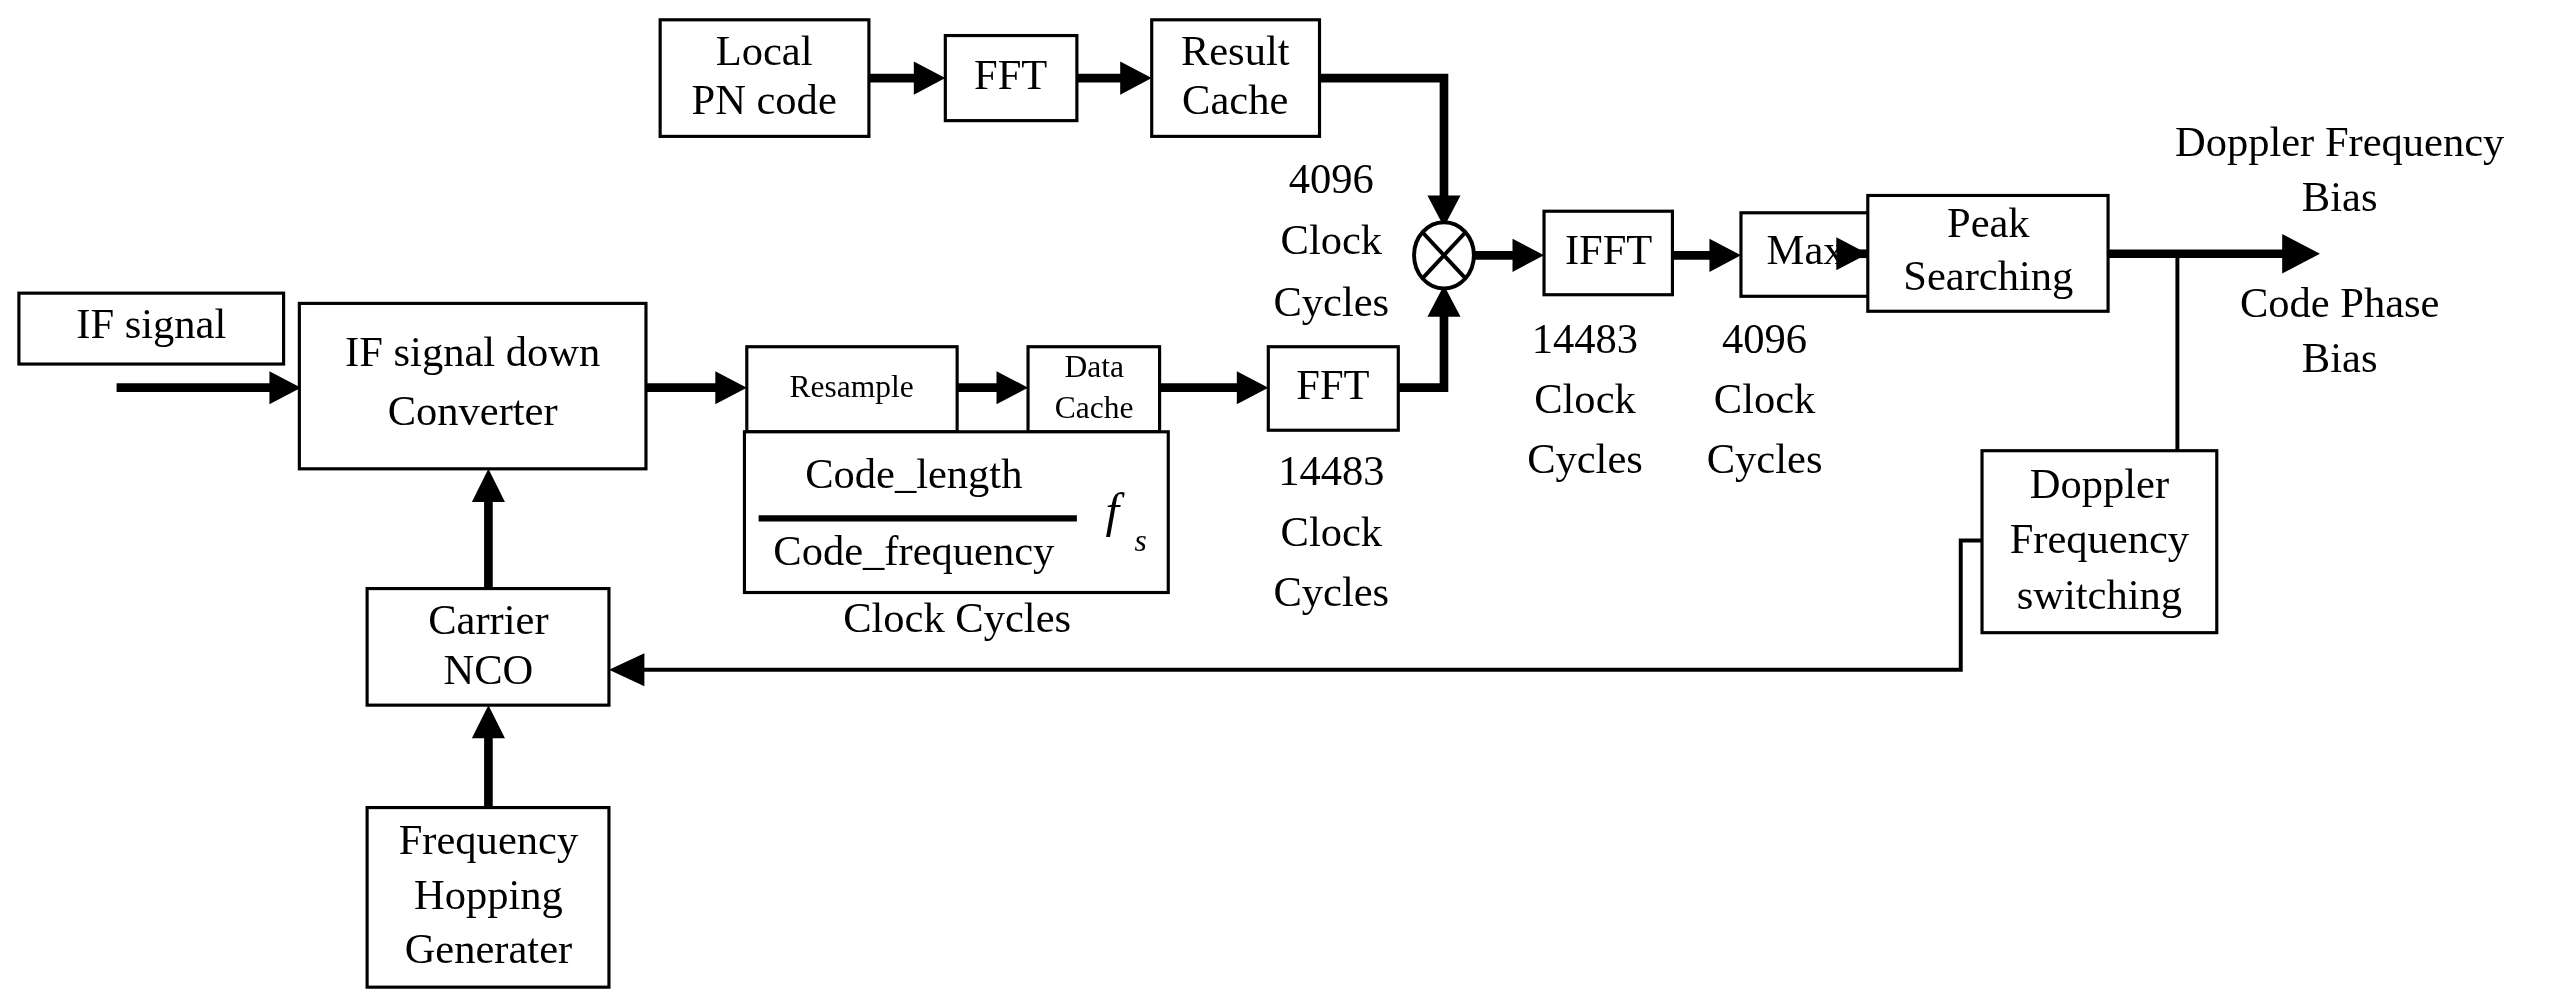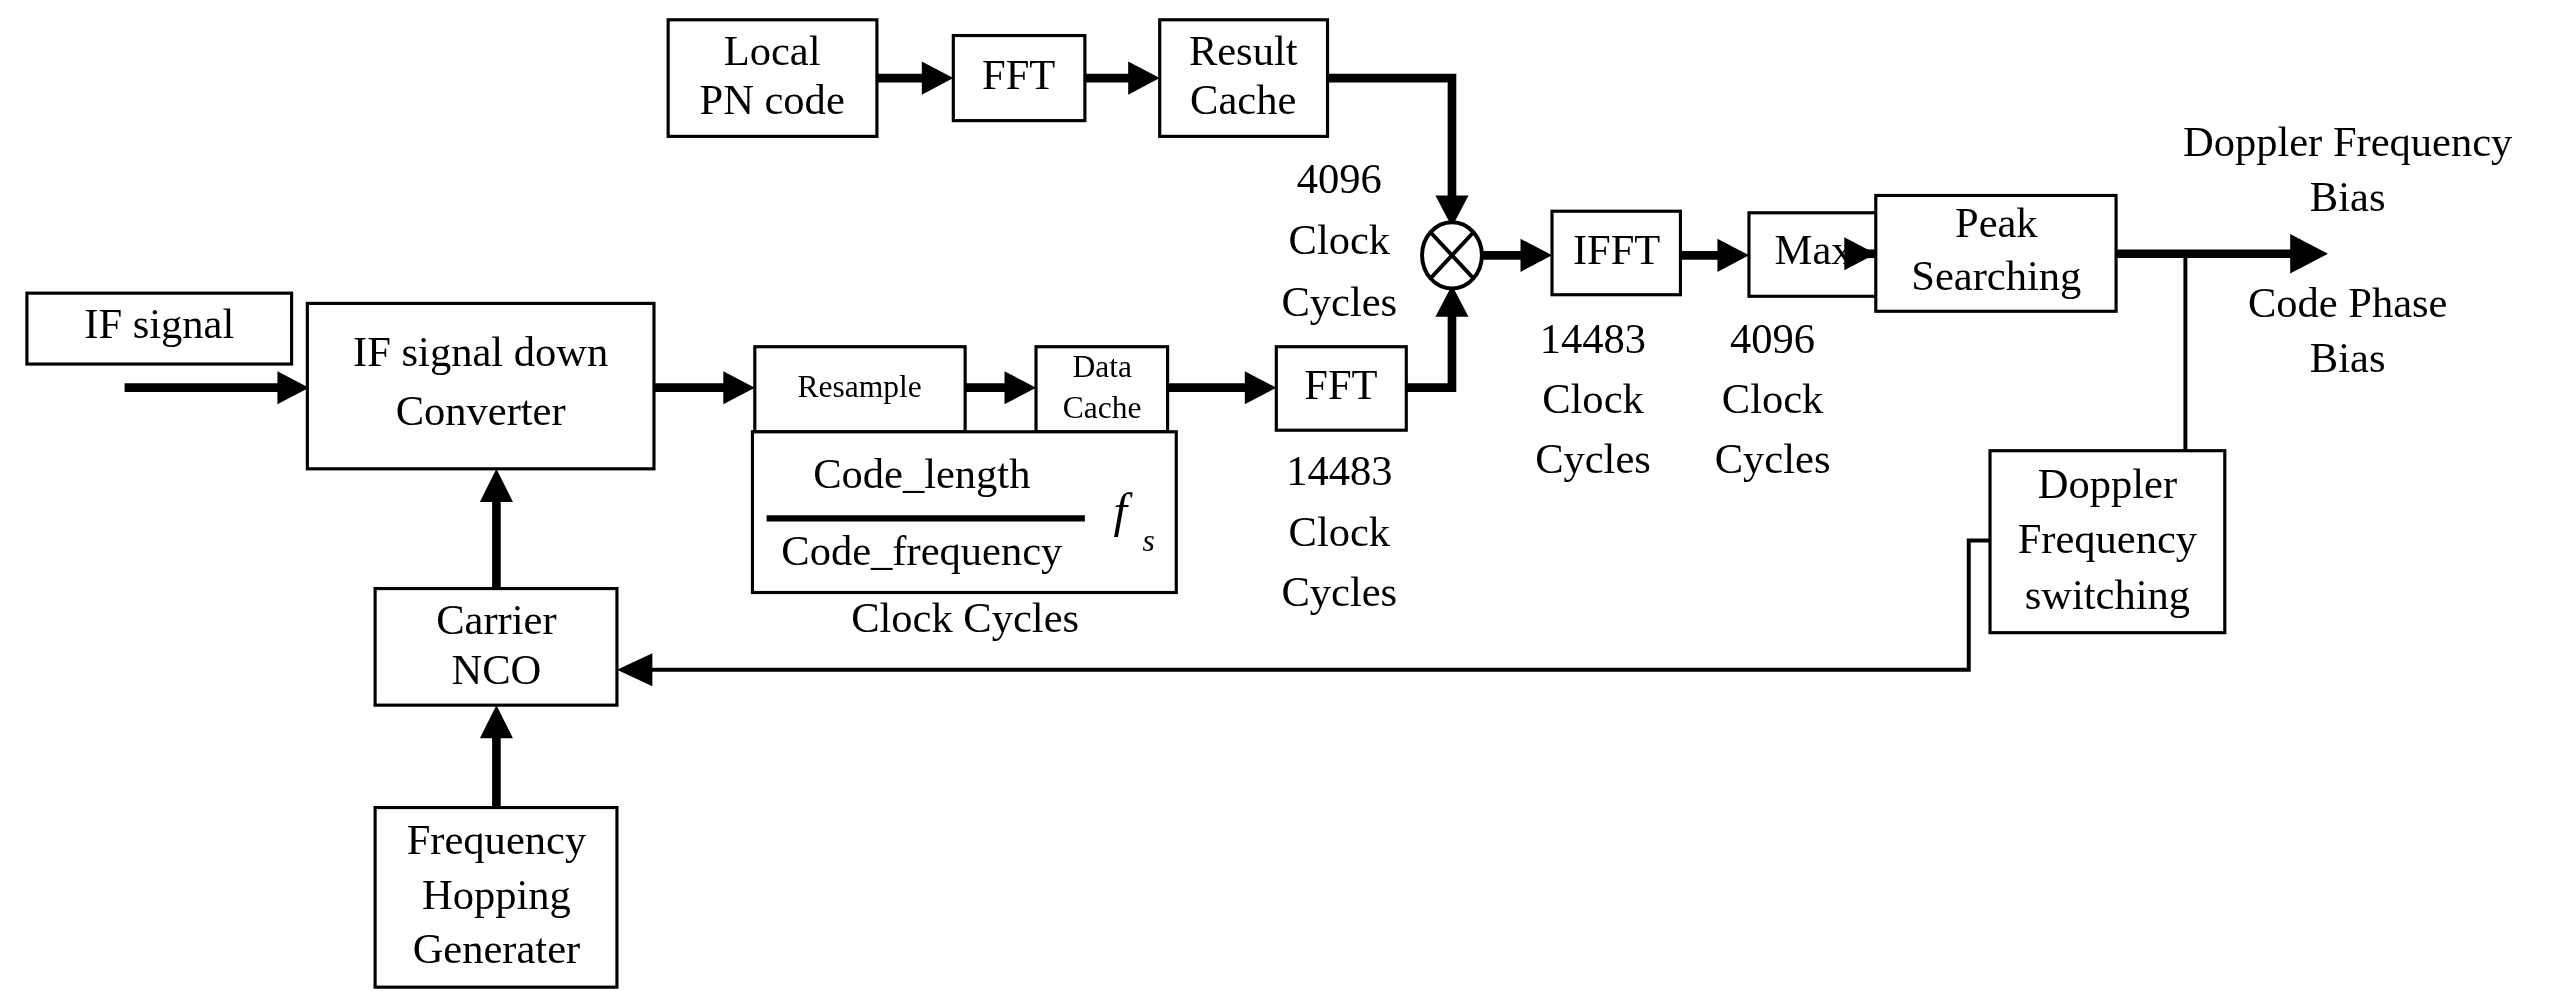--- a/index.html
+++ b/index.html
@@ -1,18 +1,18 @@
 <!DOCTYPE html>
 <html style="font-size:12.6px"><head>
 <meta charset="utf-8">
 <style>
   html,body{margin:0;padding:0;background:#ffffff;}
   body{width:2576px;height:992px;overflow:hidden;
        font-family:"Liberation Serif","DejaVu Serif",serif;color:#000;}
-  #diagram{position:absolute;left:8px;top:0;width:2246px;height:992px;}
+  #diagram{position:absolute;left:0;top:0;width:2246px;height:992px;}
   svg{display:block;}
   .bx{fill:#ffffff;stroke:#000000;stroke-width:4;}
   .ln{stroke:#000000;fill:none;}
   .thick{stroke-width:11;}
   .thin{stroke-width:5;}
   .ar{fill:#000000;stroke:none;}
   .mx{fill:#ffffff;stroke:#000000;stroke-width:5;}
   .mxc{stroke:#000000;stroke-width:5;fill:none;}
   text{font-family:"Liberation Serif","DejaVu Serif",serif;fill:#000000;}
   .lbl{font-size:54px;text-anchor:middle;dominant-baseline:middle;}

